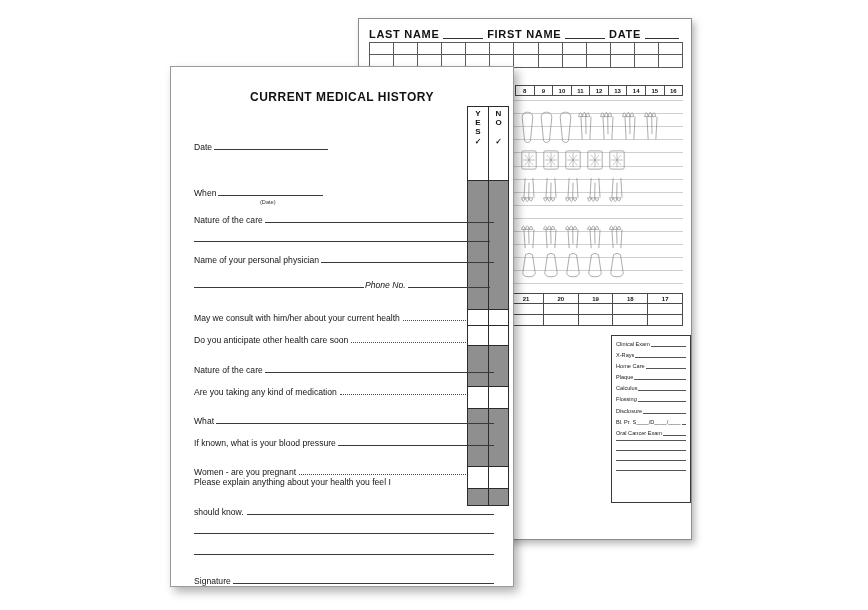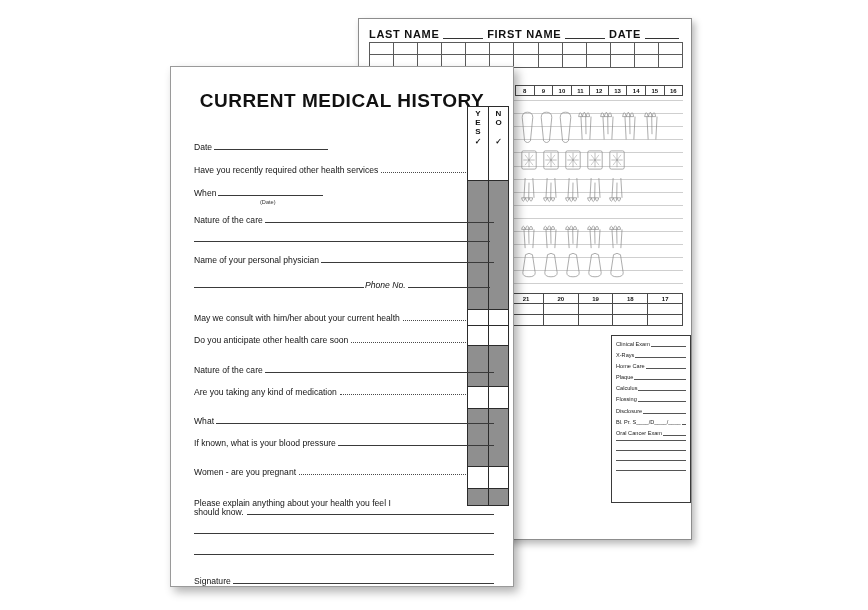--- a/index.html
+++ b/index.html
@@ -76,21 +76,21 @@
   #front-page{
     position:absolute;left:170px;top:66px;width:344px;height:521px;
     background:#fff;border:1px solid #9a9a9a;
     box-shadow:4px 5px 9px rgba(0,0,0,.30);
     box-sizing:border-box;
   }
   #front-inner{position:absolute;left:9px;top:9px;right:9px;bottom:9px;border:0;}
 
   #form-title{
     position:absolute;left:0;right:0;top:14px;text-align:center;
-    font-size:19px;font-weight:bold;letter-spacing:.5px;color:#111;
+    font-size:12px;font-weight:bold;letter-spacing:.5px;color:#111;
   }
 
   #yesno{
     position:absolute;left:287px;top:30px;width:42px;
   }
   .yn-head{display:flex;height:58px;}
   .yn-head-col{
     width:21px;box-sizing:border-box;
     border-left:1.4px solid #2b2b2b;border-top:1.4px solid #2b2b2b;
     display:flex;flex-direction:column;align-items:center;justify-content:flex-start;
@@ -704,24 +704,20 @@
               <div class="yn-half"></div>
             </div>
           </div>
       </div>
 
       <div class="frow" style="top:66px;width:215px;">
         <span class="ftext">Date</span>
         <span class="rule" style="width:114px;margin-left:2px;"></span>
       </div>
 
-      <div class="frow" style="top:89px;width:273px;">
-        <span class="ftext">Have you recently required other health services</span>
-        <span class="dots"></span>
-      </div>
 
       <div class="frow" style="top:112px;width:210px;">
         <span class="ftext">When</span>
         <span class="rule" style="width:105px;margin-left:2px;"></span>
       </div>
       <div class="sub" style="left:80px;top:123px;">(Date)</div>
 
       <div class="frow" style="top:139px;width:300px;">
         <span class="ftext">Nature of the care</span>
         <span class="rule" style="flex:1;margin-left:2px;"></span>
@@ -767,21 +763,21 @@
       <div class="frow" style="top:362px;width:300px;">
         <span class="ftext">If known, what is your blood pressure</span>
         <span class="rule" style="flex:1;margin-left:2px;"></span>
       </div>
 
       <div class="frow" style="top:391px;width:273px;">
         <span class="ftext">Women - are you pregnant</span>
         <span class="dots"></span>
       </div>
 
-      <div class="frow" style="top:422px;width:300px;display:block;">
+      <div class="frow" style="top:401px;width:300px;display:block;">
         <span class="ftext">Please explain anything about your health you feel I</span>
       </div>
       <div class="frow" style="top:431px;width:300px;">
         <span class="ftext">should know.</span>
         <span class="rule" style="flex:1;margin-left:3px;"></span>
       </div>
       <div class="longline" style="top:457px;width:300px;"></div>
       <div class="longline" style="top:478px;width:300px;"></div>
 
       <div class="frow" style="top:500px;width:300px;">

